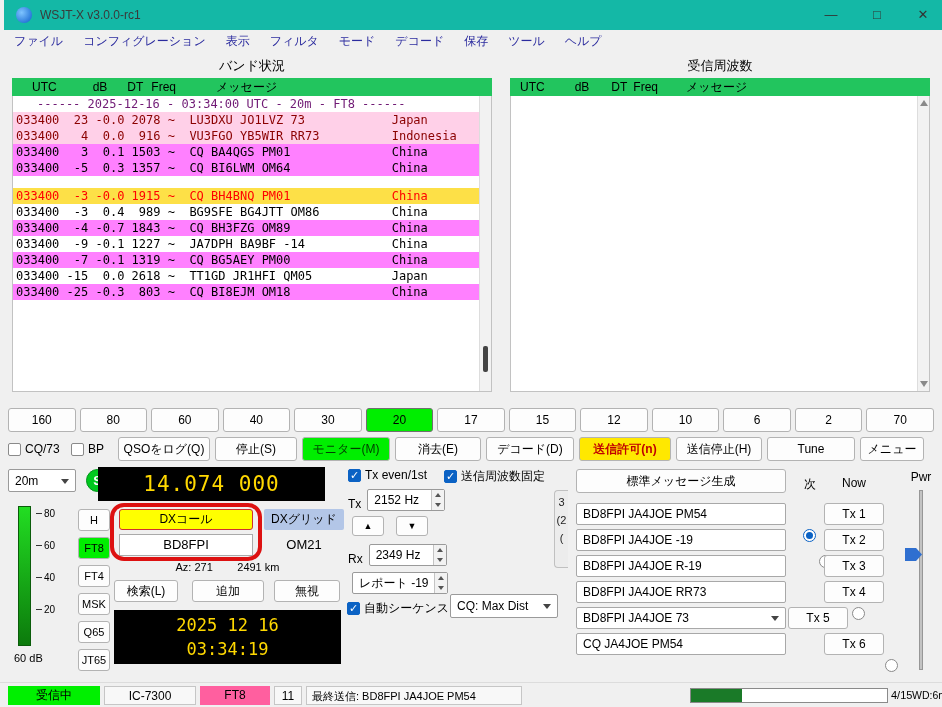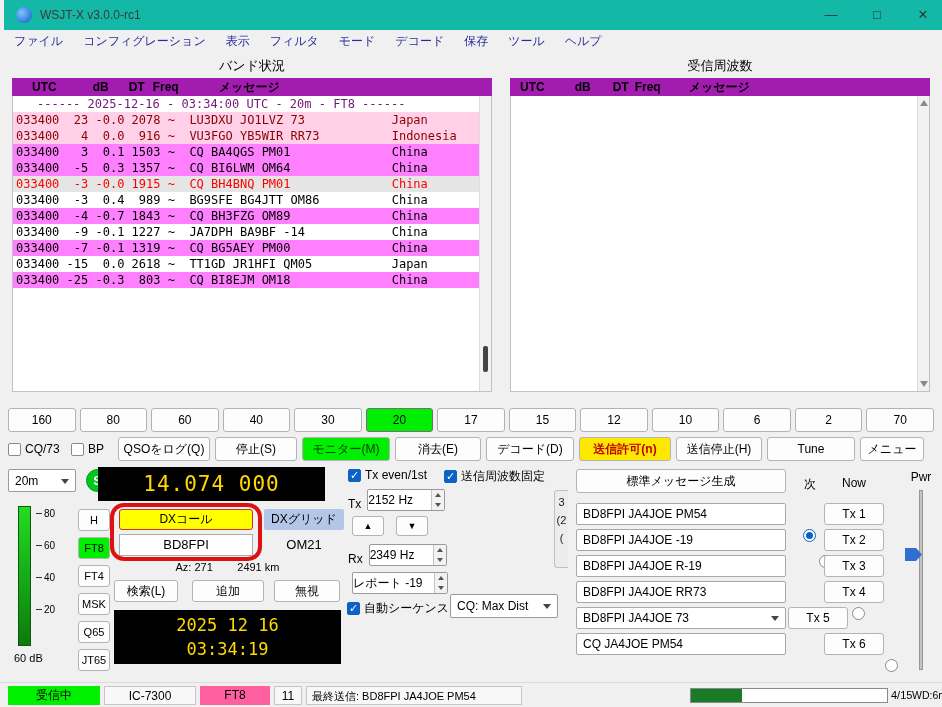--- a/index.html
+++ b/index.html
@@ -17,22 +17,22 @@
   .apptitle { position: absolute; left: 36px; top: 8px; color: #3a3a3a; font-size: 12px; }
   .winctrls { position: absolute; right: 0; top: 0; height: 30px; display: flex; }
   .wbtn { width: 46px; height: 30px; text-align: center; line-height: 30px; font-size: 13px; color: #333; }
   
   .menubar { position: absolute; left: 4px; top: 30px; height: 22px; display: flex; }
   .mitem { padding: 0 10px; line-height: 22px; color: #2b2b9e; font-size: 12px; }
   
   .paneltitle { position: absolute; top: 57px; text-align: center; font-size: 13px; }
   .pt-left { left: 12px; width: 480px; }
   .pt-right { left: 510px; width: 420px; }
-  .hdr { position: absolute; top: 78px; height: 18px; background: #a21caf; display: flex; align-items: center;
-         font-weight: bold; font-size: 12px; }
+  .hdr { position: absolute; top: 78px; height: 18px; background: #22c55e; display: flex; align-items: center;
+         font-weight: normal; font-size: 12px; }
   .hdr-left { left: 12px; width: 480px; }
   .hdr-right { left: 510px; width: 420px; }
   .hl0{margin-left:20px}.hl1{margin-left:36px}.hl2{margin-left:20px}.hl3{margin-left:8px}.hl4{margin-left:40px}
   .hr0{margin-left:10px}.hr1{margin-left:30px}.hr2{margin-left:22px}.hr3{margin-left:6px}.hr4{margin-left:28px}
   
   .decodes { position: absolute; top: 96px; height: 296px; background: #fff;
              border: 1px solid #c2c2c2; border-top: none; overflow: hidden; }
   .leftpane { left: 12px; width: 480px; }
   .rightpane { left: 510px; width: 420px; }
   .drow { height: 16px; line-height: 16px; font-family: "DejaVu Sans Mono", monospace;
@@ -92,21 +92,21 @@
                   background: #fff; border: 1px solid #aaa; text-align: center; line-height: 20px; font-size: 13px; }
   .dxgrid-label { position: absolute; left: 264px; top: 509px; width: 80px; height: 21px;
                   background: #b3c6e7; text-align: center; line-height: 21px; font-size: 12px; border-radius: 2px; }
   .dxgrid-value { position: absolute; left: 264px; top: 534px; width: 80px; height: 22px;
                   text-align: center; line-height: 22px; font-size: 13px; }
   .azline { position: absolute; left: 114px; top: 561px; width: 227px; text-align: center;
             font-size: 11px; white-space: pre; }
   
   .sprow { position: absolute; display: flex; align-items: flex-end; gap: 6px; height: 22px; }
   .spinbox { position: relative; border: 1px solid #9a9a9a; background: #fff; height: 22px;
-             display: flex; align-items: center; padding-left: 0; font-size: 12px; border-radius: 2px; }
+             display: flex; align-items: center; padding-left: 6px; font-size: 12px; border-radius: 2px; }
   .spin { position: absolute; right: 0; top: 0; bottom: 0; width: 13px; border-left: 1px solid #c4c4c4;
           background: #f2f2f2; display: flex; flex-direction: column; }
   .spin i { flex: 1; position: relative; }
   .spin .su::after { content: ""; position: absolute; left: 3px; top: 3px; width: 0; height: 0;
     border-left: 3px solid transparent; border-right: 3px solid transparent; border-bottom: 4px solid #555; }
   .spin .sd::after { content: ""; position: absolute; left: 3px; bottom: 3px; width: 0; height: 0;
     border-left: 3px solid transparent; border-right: 3px solid transparent; border-top: 4px solid #555; }
   .tiny { font-size: 9px; }
   .sidetabs { position: absolute; left: 554px; top: 490px; width: 14px; height: 78px;
               font-size: 11px; line-height: 18px; text-align: center; word-break: break-all;
@@ -193,21 +193,21 @@
     <span class="hr4">メッセージ</span>
   </div>
 
   
   <div class="decodes leftpane">
     <div class="drow" style="background: rgb(255, 255, 255); color: #701a75; padding-left: 24px;">------ 2025-12-16 - 03:34:00 UTC - 20m - FT8 ------</div>
     <div class="drow" style="background: rgb(255, 208, 232); color: rgb(139, 0, 0);">033400  23 -0.0 2078 ~  LU3DXU JO1LVZ 73            Japan</div>
     <div class="drow" style="background: rgb(255, 208, 232); color: rgb(139, 0, 0);">033400   4  0.0  916 ~  VU3FGO YB5WIR RR73          Indonesia</div>
     <div class="drow" style="background: rgb(255, 128, 255); color: rgb(0, 0, 0);">033400   3  0.1 1503 ~  CQ BA4QGS PM01              China</div>
     <div class="drow" style="background: rgb(255, 128, 255); color: rgb(0, 0, 0);">033400  -5  0.3 1357 ~  CQ BI6LWM OM64              China</div>
-    <div class="drow" style="background: #e5e5e5; color: rgb(255, 0, 0);">033400  -3 -0.0 1915 ~  CQ BH4BNQ PM01              China</div>
+    <div class="drow" style="background: #fde047; color: rgb(255, 0, 0); margin-top: 12px;">033400  -3 -0.0 1915 ~  CQ BH4BNQ PM01              China</div>
     <div class="drow" style="background: rgb(255, 255, 255); color: rgb(0, 0, 0);">033400  -3  0.4  989 ~  BG9SFE BG4JTT OM86          China</div>
     <div class="drow" style="background: rgb(255, 128, 255); color: rgb(0, 0, 0);">033400  -4 -0.7 1843 ~  CQ BH3FZG OM89              China</div>
     <div class="drow" style="background: rgb(255, 255, 255); color: rgb(0, 0, 0);">033400  -9 -0.1 1227 ~  JA7DPH BA9BF -14            China</div>
     <div class="drow" style="background: rgb(255, 128, 255); color: rgb(0, 0, 0);">033400  -7 -0.1 1319 ~  CQ BG5AEY PM00              China</div>
     <div class="drow" style="background: rgb(255, 255, 255); color: rgb(0, 0, 0);">033400 -15  0.0 2618 ~  TT1GD JR1HFI QM05           Japan</div>
     <div class="drow" style="background: rgb(255, 128, 255); color: rgb(0, 0, 0);">033400 -25 -0.3  803 ~  CQ BI8EJM OM18              China</div>
     <div class="vscroll">
       <div class="thumb"></div>
     </div>
   </div>

